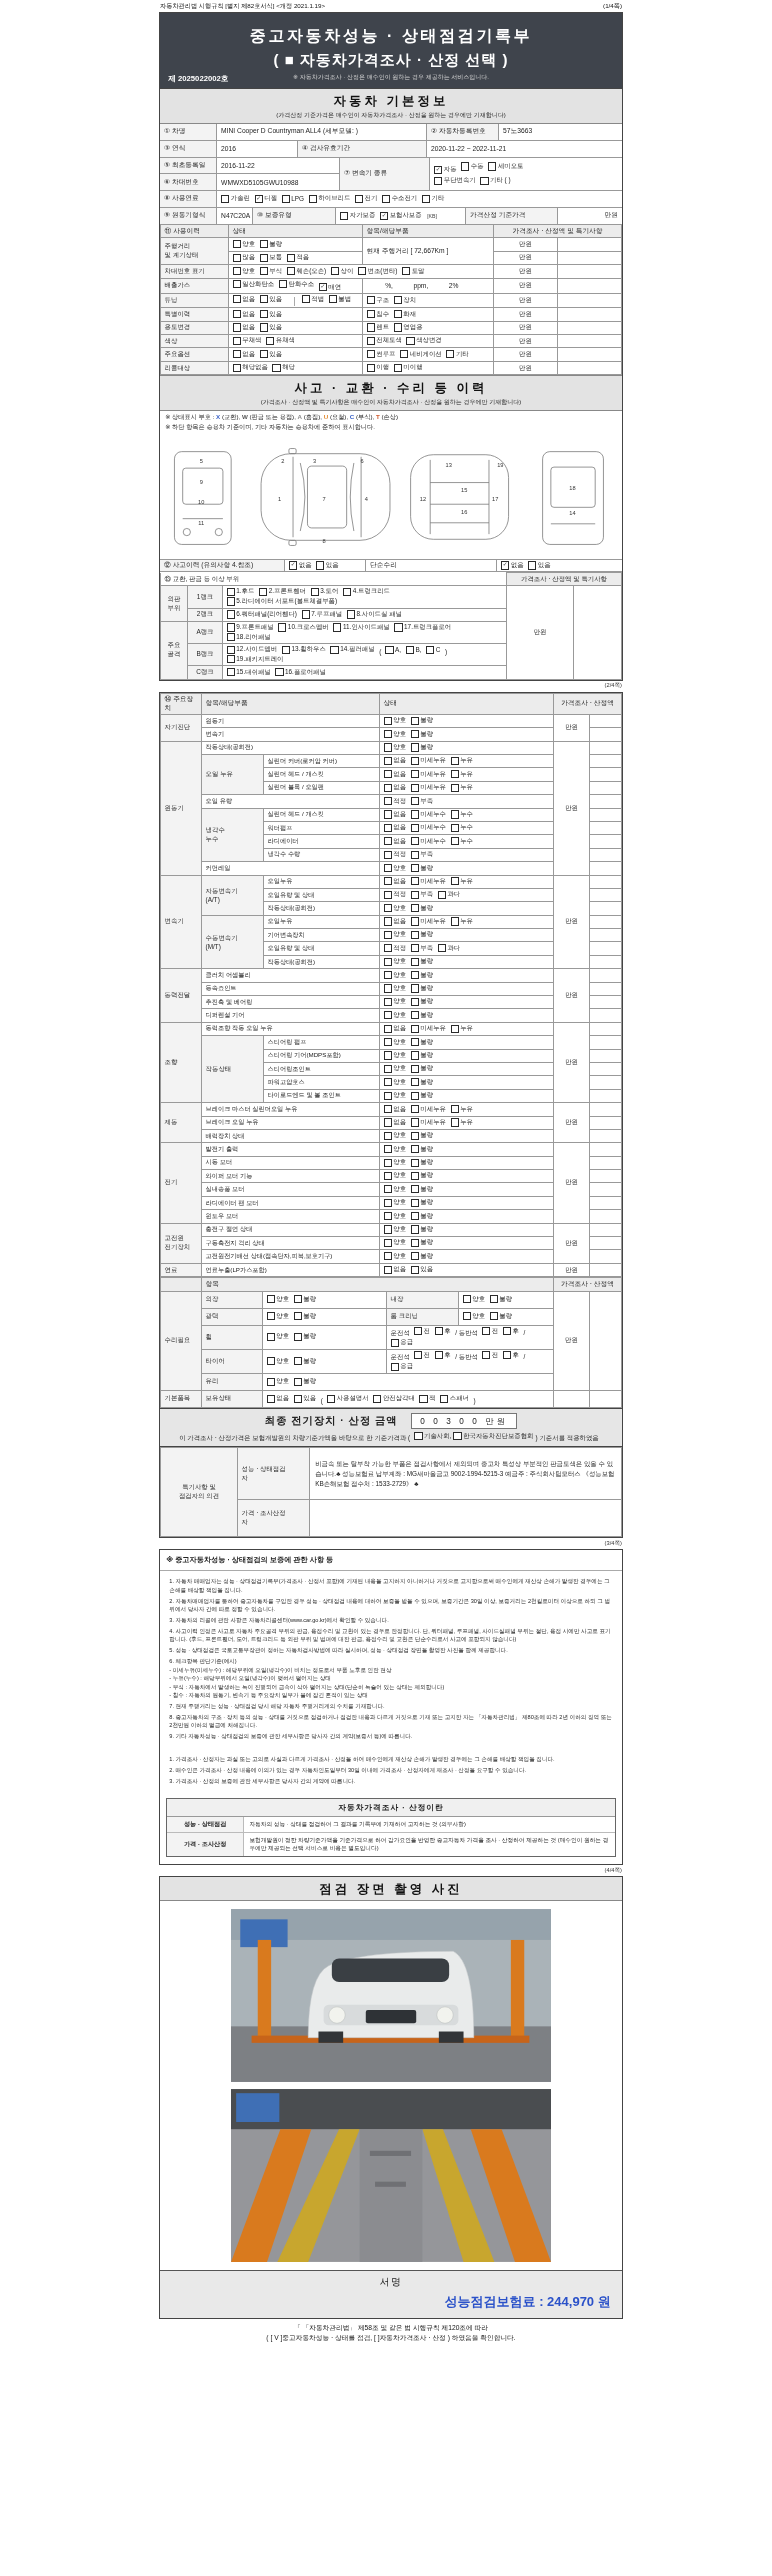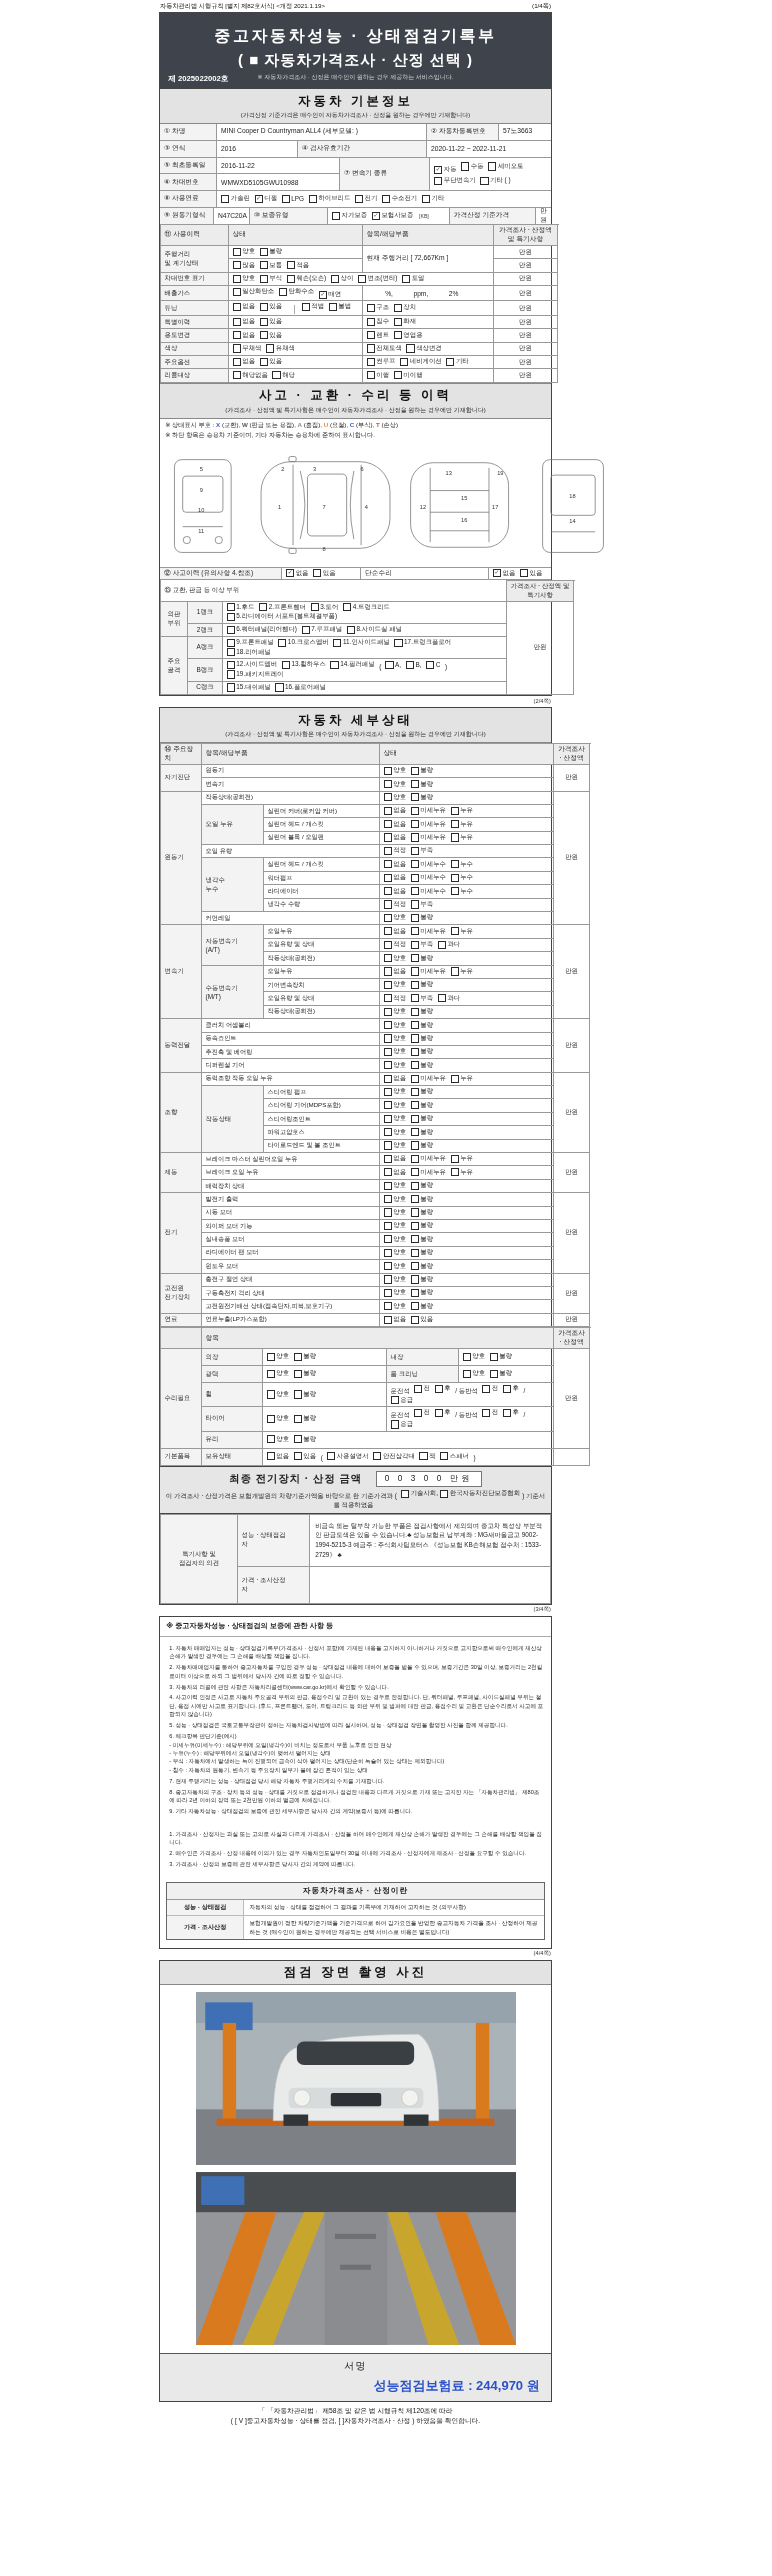--- a/index.html
+++ b/index.html
@@ -1,18 +1,18 @@
 <!DOCTYPE html>
 <html style="font-size:8.2px"><head>
 <meta charset="utf-8">
 <style>
   html,body{margin:0;padding:0;background:#ffffff;}
   #page{position:relative;width:773px;height:2576px;background:#fff;overflow:hidden;
         font-family:"Liberation Sans","DejaVu Sans",sans-serif;color:#222;}
-  .doc{width:393px;margin-left:159px;}
+  .doc{width:464px;margin-left:159px;}
   .marker{text-align:right;font-size:5.7px;color:#333;padding:1.5px 1px;}
   #topline{display:flex;justify-content:space-between;font-size:6.2px;padding:1.5px 1px 1px 1px;color:#111;}
   .obox{border:1px solid #444;background:#fff;}
   
   .dhdr{background:#3f444c;color:#fff;position:relative;padding:13.4px 0 6.2px 0;border-bottom:1px solid #444;}
   .dh-title{text-align:center;font-size:16px;font-weight:bold;letter-spacing:2.6px;}
   .dh-sub{text-align:center;font-size:15px;font-weight:bold;margin-top:4.1px;letter-spacing:1px;}
   .dh-note{text-align:center;font-size:6px;color:#d8d8d8;margin-top:3.1px;}
   .dh-no{position:absolute;left:8.2px;bottom:4.1px;font-size:7.7px;font-weight:bold;}
   
@@ -595,24 +595,20 @@
                   </span></td>
               </tr>
             </tbody>
           </table>
         </div>
     </div>
 
     <div class="marker">(2/4쪽)</div>
 
     <div class="obox">
-      <div class="sec">
-        <div class="sec-t">자동차 세부상태</div>
-        <div class="sec-s">(가격조사 · 산정액 및 특기사항은 매수인이 자동차가격조사 · 산정을 원하는 경우에만 기재합니다)</div>
-      </div>
       <div id="detail-table">
           <table class="tb">
             <colgroup>
               <col style="width:41px">
               <col style="width:62px">
               <col style="width:116px">
               <col style="width:174px">
               <col style="width:36px">
               <col>
             </colgroup>

